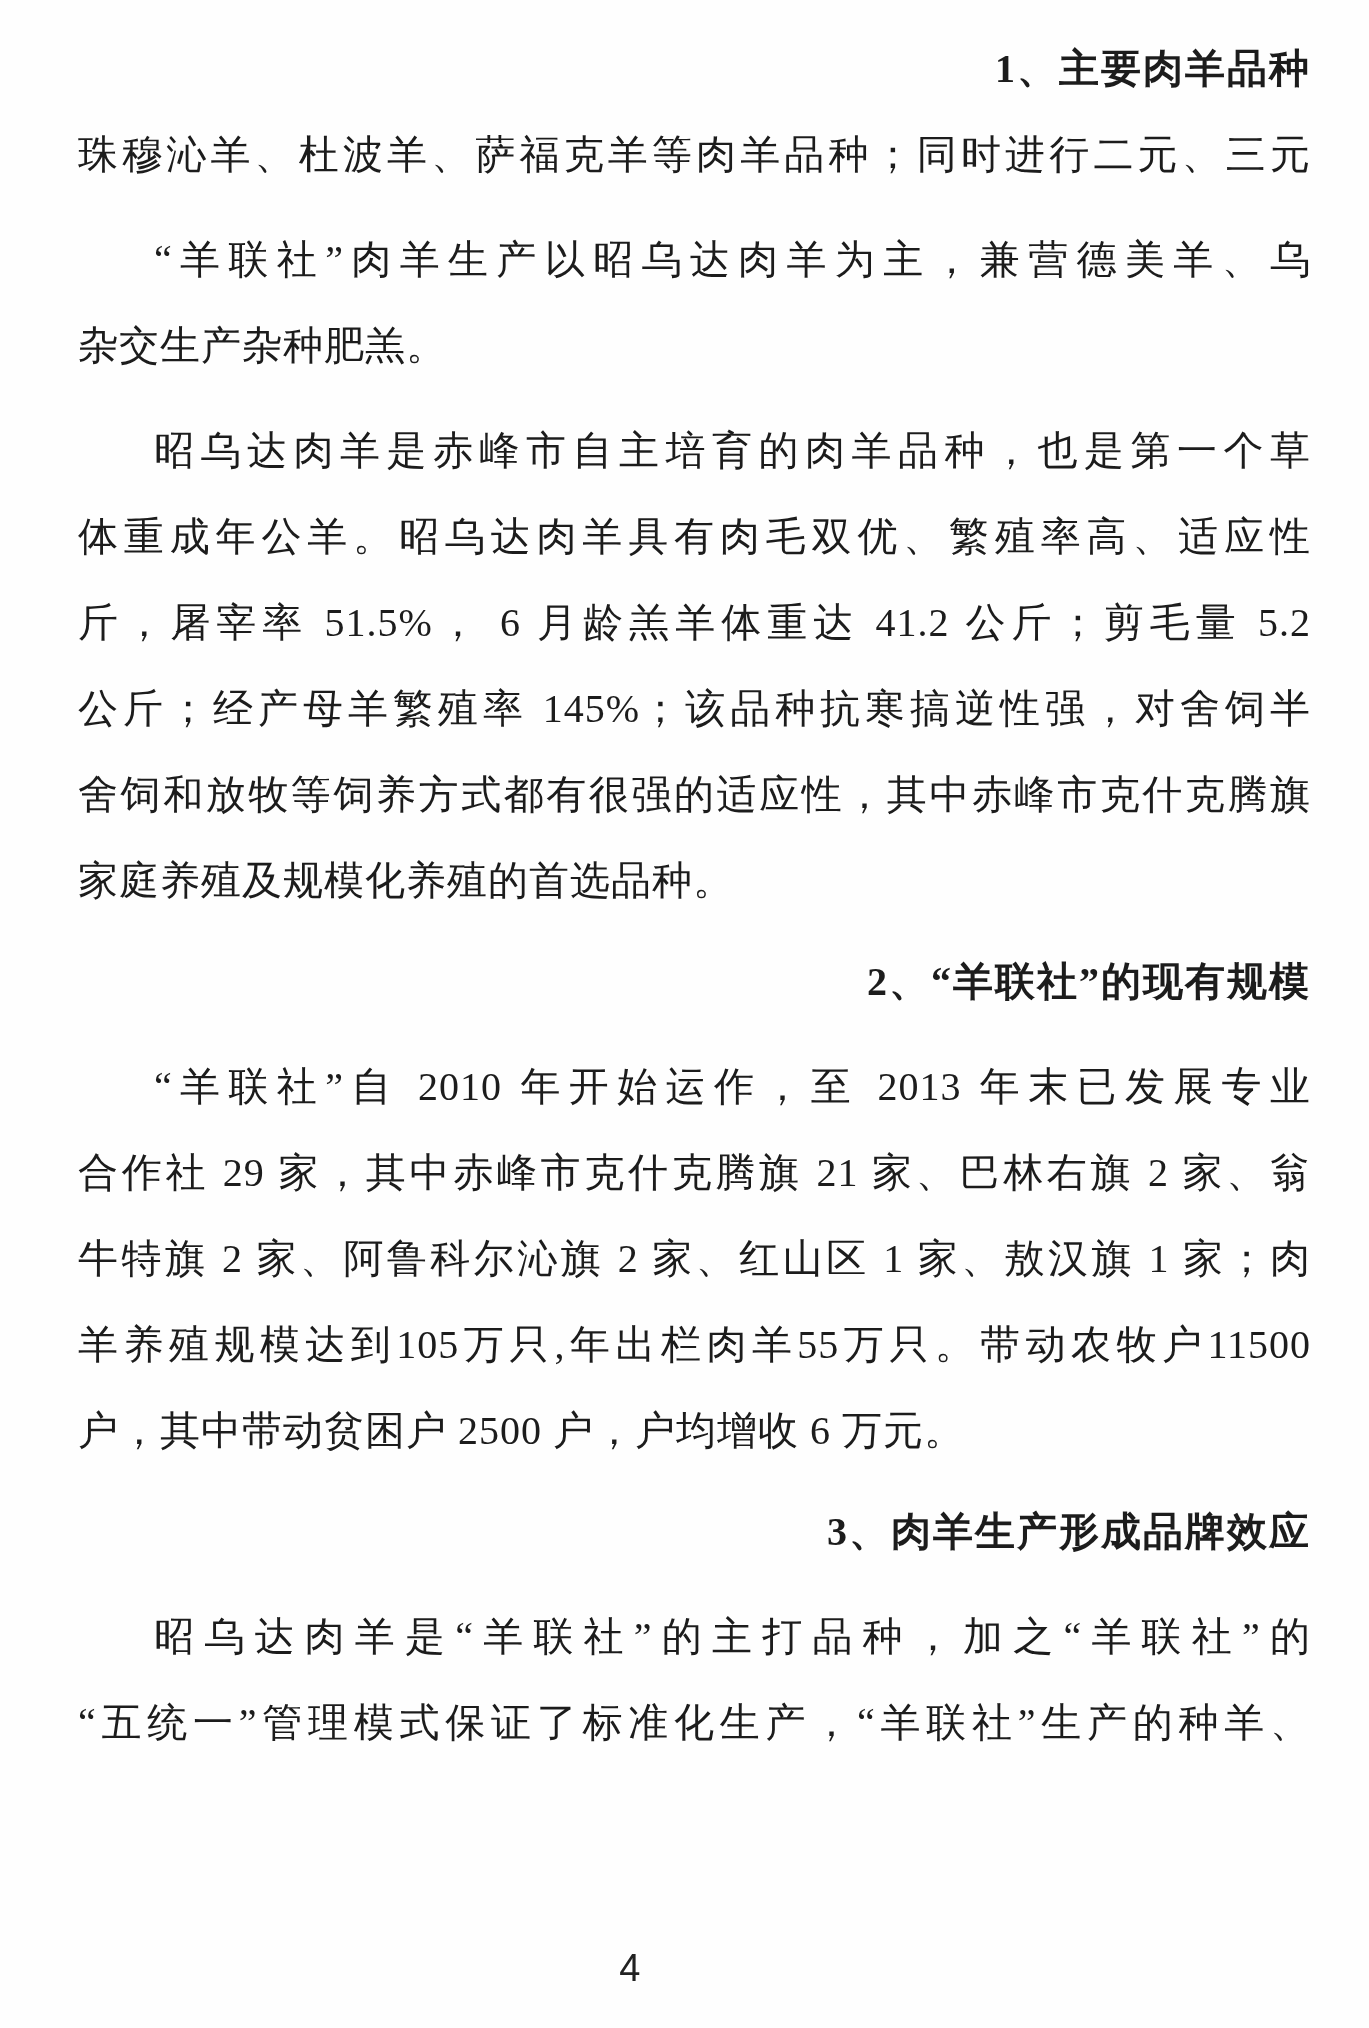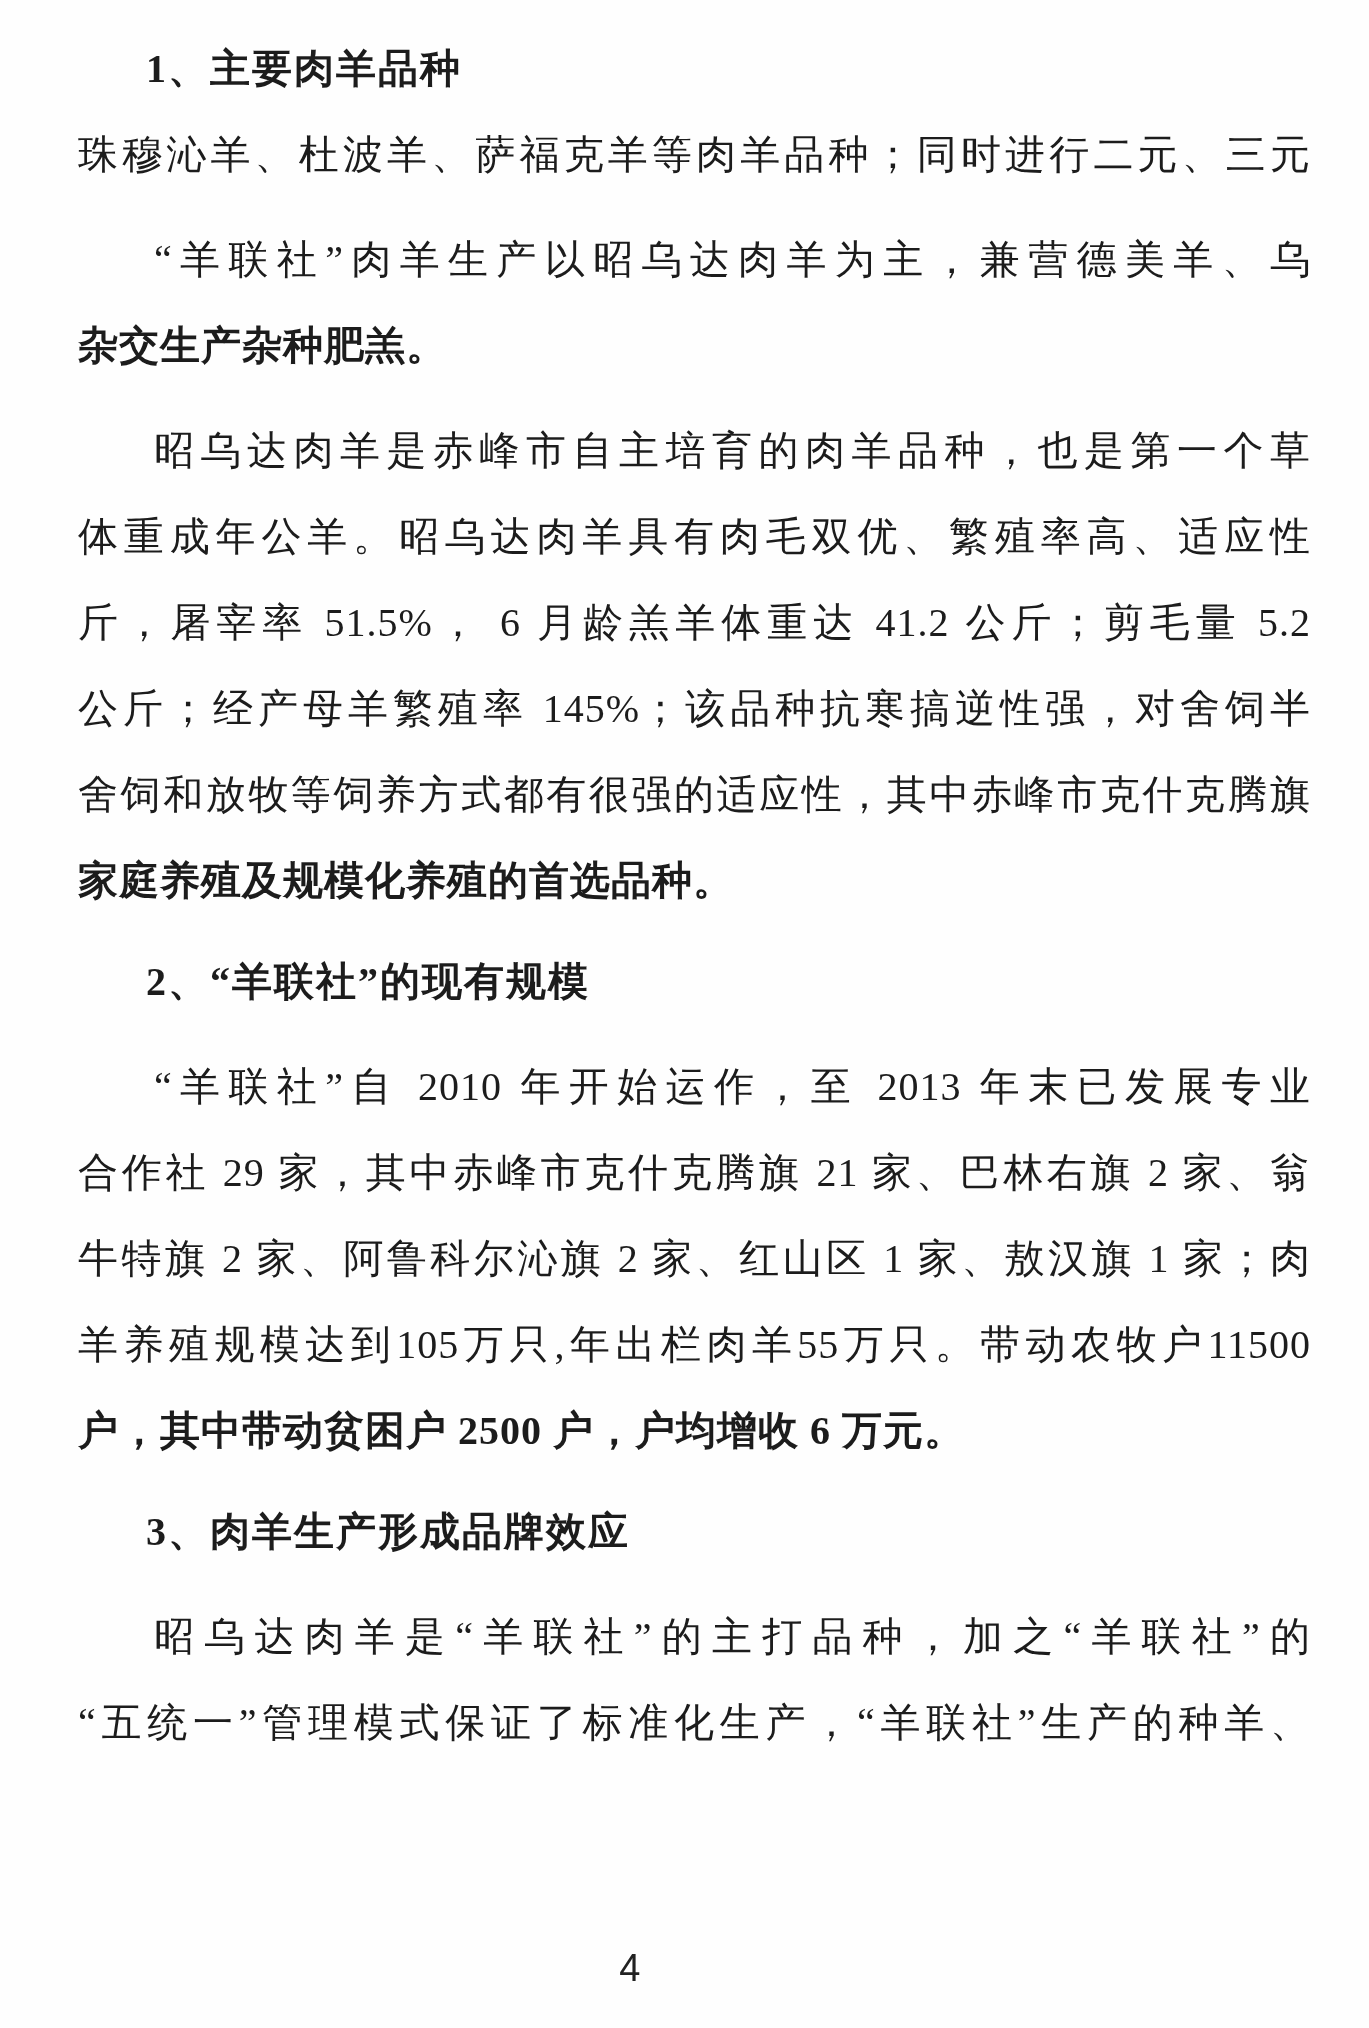--- a/index.html
+++ b/index.html
@@ -45,28 +45,28 @@
   .line.pf {
     margin-top: 19px;
     text-indent: 76px;
     white-space: normal;
     text-align: justify;
     text-align-last: justify;
   }
   
   .line.pl {
     text-align: left;
-    font-weight: bold;
   }
   .line.heading {
     font-weight: bold;
     text-indent: 68px;
     margin-top: 15px;
     margin-bottom: 38px;
     letter-spacing: 2px;
+    text-align: right;
   }
   .page-number {
     position: absolute;
     bottom: 38px;
     left: 0;
     width: 92%;
     text-align: center;
     font-size: 38px;
     line-height: 44px;
     font-family: "Liberation Sans", "DejaVu Sans", sans-serif;

